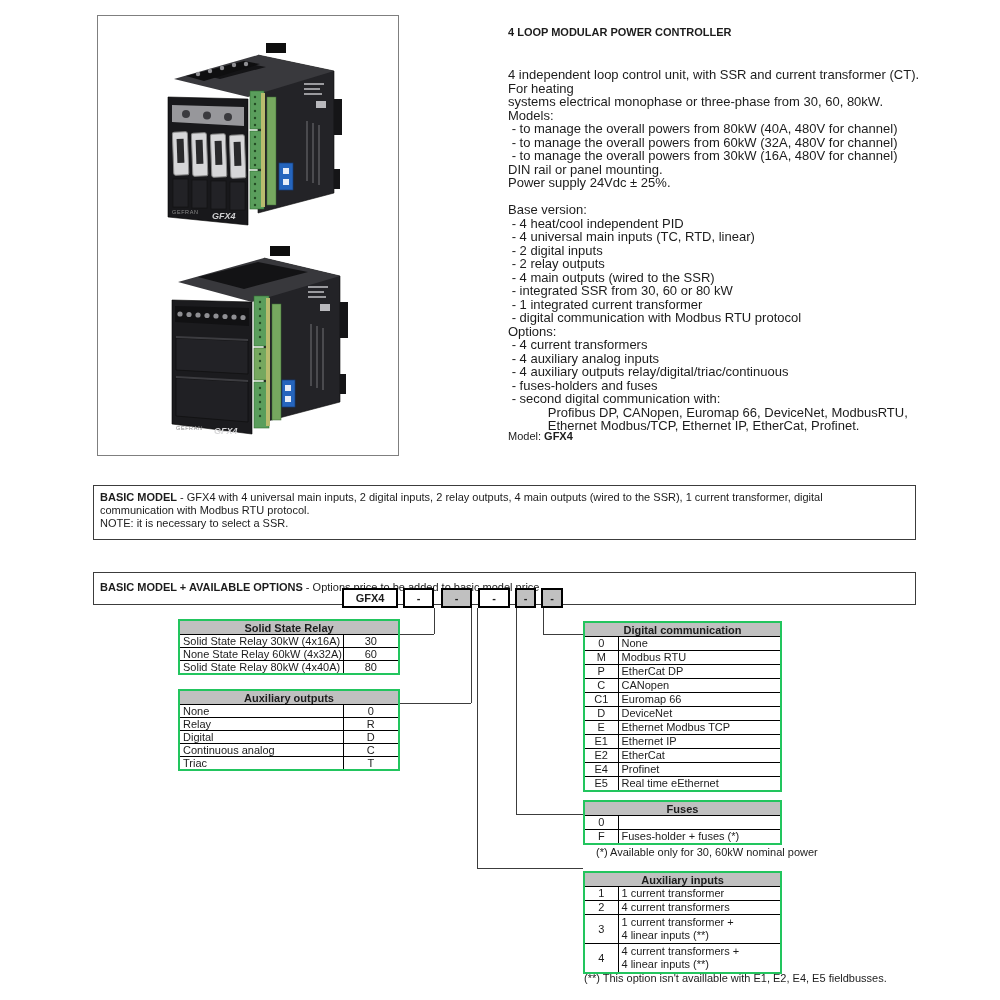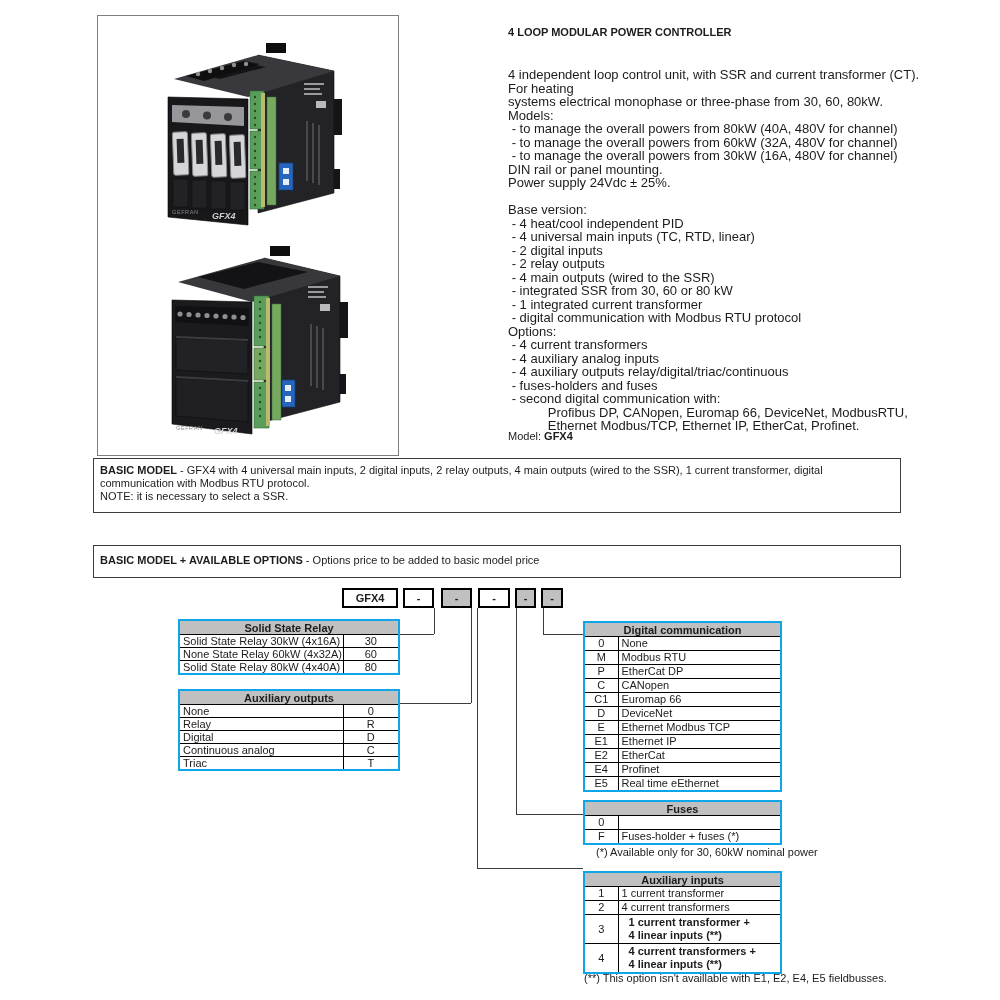--- a/index.html
+++ b/index.html
@@ -6,37 +6,37 @@
   body{width:1000px;height:1000px;position:relative;font-family:"Liberation Sans",sans-serif;color:#1c1c1c;}
   .abs{position:absolute;}
   
   .frame{left:97px;top:15px;width:300px;height:439px;border:1px solid #7f7f7f;background:#fff;}
   
   .doc-title{left:508px;top:26px;font-size:11px;font-weight:bold;white-space:nowrap;}
   .desc{left:508px;top:68px;width:420px;font-size:13px;line-height:13.5px;white-space:pre-wrap;}
   .model-line{left:508px;top:430px;font-size:11px;}
   .model-line b{font-weight:bold;}
   
-  .banner{left:93px;width:794px;border:1px solid #3c3c3c;font-size:11px;line-height:13px;padding:5px 6px 4px 6px;background:#fff;}
+  .banner{left:93px;width:794px;border:1px solid #3c3c3c;font-size:11px;line-height:13px;padding:5px 21px 4px 6px;background:#fff;margin-top:27px;}
   .banner b{font-weight:bold;}
   .banner .rest{white-space:pre-wrap;}
   .banner1{top:458px;height:44px;}
   .banner2{top:545px;height:19px;padding-top:8px;}
   
   .code-box{top:588px;height:16px;border:2px solid #000;background:#fff;text-align:center;font-size:11px;font-weight:bold;line-height:16px;}
   .code-box.gray{background:#c0c0c0;}
   
   .vline{width:0;border-left:1px solid #3c3c3c;}
   .hline{height:0;border-top:1px solid #3c3c3c;}
   
-  .otable{position:absolute;border-collapse:collapse;border:2px solid #0ea5e9;font-size:11px;color:#1c1c1c;table-layout:fixed;}
+  .otable{position:absolute;border-collapse:collapse;border:2px solid #22c55e;font-size:11px;color:#1c1c1c;table-layout:fixed;}
   .otable th{background:#c0c0c0;border:1px solid #000;font-weight:bold;text-align:center;height:13px;padding:0 2px;font-size:11px;}
   .otable td{border:1px solid #000;padding:0 3px;height:12px;line-height:12px;overflow:hidden;white-space:nowrap;}
   .otable td.ctr{text-align:center;}
-  .otable td.ml{white-space:pre-line;line-height:13px;height:26px;padding:1px 10px;font-weight:bold;}
+  .otable td.ml{white-space:pre-line;line-height:13px;height:26px;padding:1px 3px;}
   .lt{width:220px;}
   .rt{width:197px;}
   .rt td{height:13px;line-height:13px;}
   .footnote{font-size:11px;white-space:nowrap;}
 </style>
 </head>
 <body>
 
 <div class="abs frame">
 

